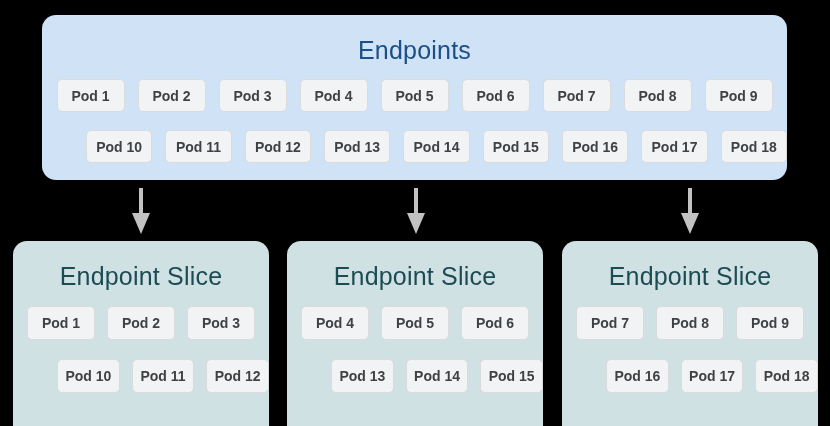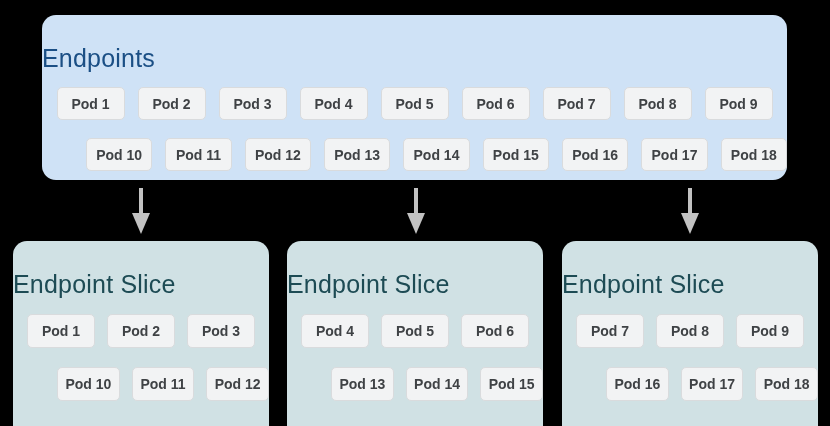--- a/index.html
+++ b/index.html
@@ -20,21 +20,22 @@
     left: 42px;
     top: 15px;
     width: 745px;
     height: 165px;
     background: var(--endpoints-bg, #cfe2f6);
     border-radius: 14px;
     box-shadow: 2px 3px 4px rgba(0,0,0,0.45);
     box-sizing: border-box;
   }
   .box-title {
-    padding-top: 30px;
+    text-align: center;
+    padding-top: 22px;
     font-size: 25px;
     line-height: 27px;
     letter-spacing: 0.2px;
   }
   .title-blue { color: var(--endpoints-title, #1b4f85); }
   .title-teal { color: var(--slice-title, #1d4b54); }
   .pod-row {
     display: flex;
     justify-content: center;
     gap: 13px;

